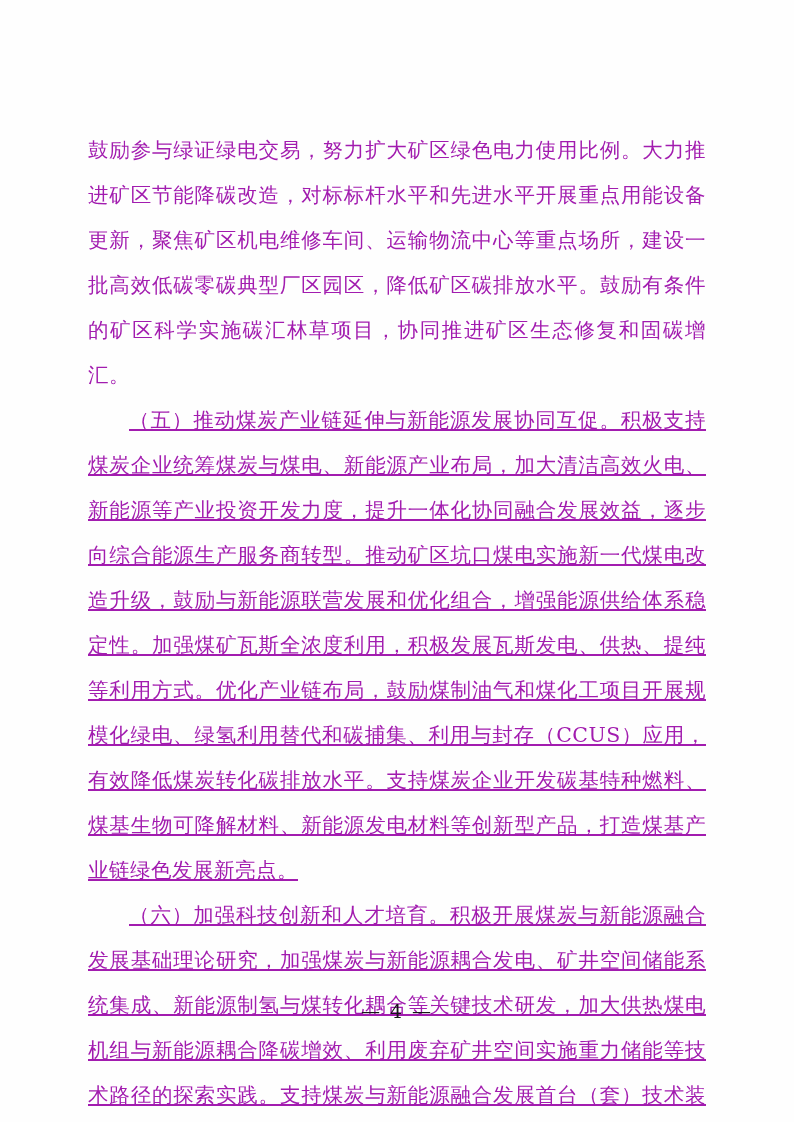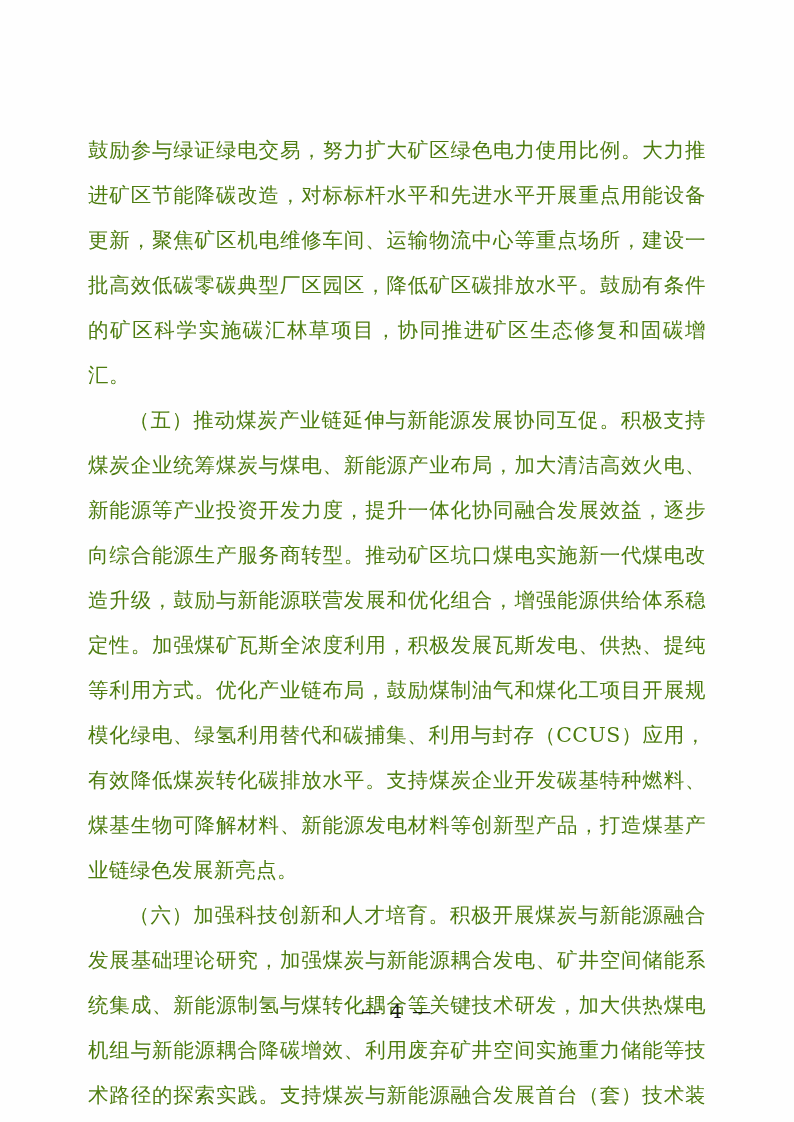--- a/index.html
+++ b/index.html
@@ -29,25 +29,26 @@
     top: 128px;
     width: 618px;
   }
   .para {
     font-size: 20.5px;
     line-height: 45px;
     letter-spacing: 0.5px;
     text-align: justify;
     text-justify: inter-ideograph;
     margin: 0 0 0 0;
-    color: #4d7c0f;
+    color: #a21caf;
     font-family: "DejaVu Serif", "Liberation Serif", serif;
   }
   .para.indent {
     text-indent: 41px;
+    text-decoration: underline;
   }
   .footer {
     position: absolute;
     left: 0;
     top: 1000px;
     width: 794px;
     text-align: center;
   }
   .page-number {
     font-size: 19px;

